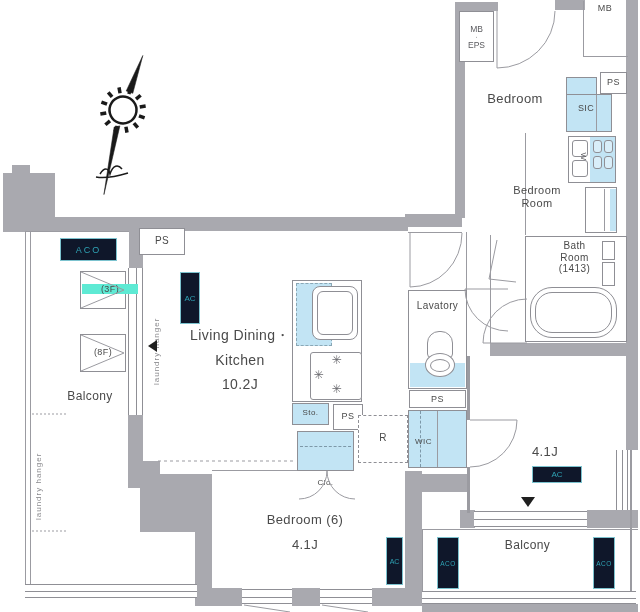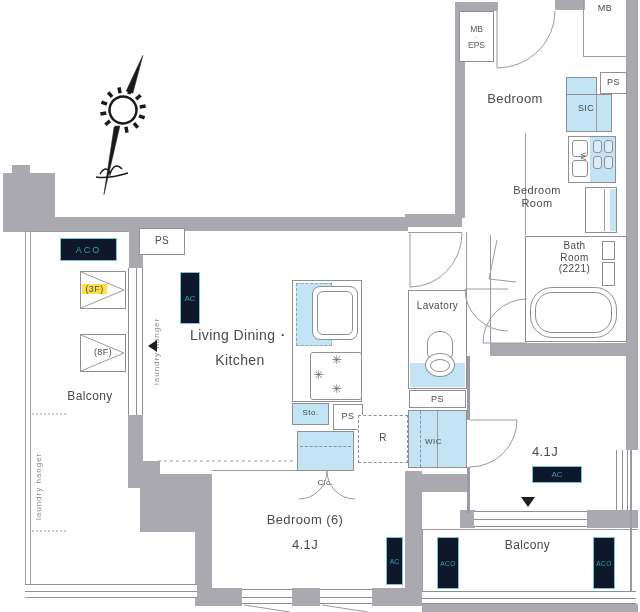--- a/index.html
+++ b/index.html
@@ -110,46 +110,47 @@
     <div>Room</div>
   </div>
   <div class="box" style="left:585px;top:187px;width:32px;height:46px"></div>
   <div class="abs blue" style="left:610px;top:189px;width:6px;height:42px"></div>
   <div class="tline" style="left:604px;top:189px;width:1px;height:42px"></div>
 
   <div class="box" style="left:525px;top:236px;width:102px;height:106px"></div>
   <div class="lbl" style="left:527px;top:240px;width:95px;font-size:10px">
     <div>Bath</div>
     <div>Room</div>
-    <div>(2221)</div>
+    <div>(1413)</div>
   </div>
   <div class="box" style="left:530px;top:287px;width:87px;height:51px;border-radius:22px;border-width:1.5px">
     <div class="abs" style="left:4px;top:4px;right:4px;bottom:4px;border:1px solid #8f8f95;border-radius:17px"></div>
   </div>
   <div class="box" style="left:602px;top:241px;width:13px;height:19px"></div>
   <div class="box" style="left:602px;top:262px;width:13px;height:24px"></div>
 
   <div class="box" style="left:408px;top:290px;width:59px;height:99px"></div>
   <div class="lbl" style="left:408px;top:300px;width:59px;font-size:10px">Lavatory</div>
   <div class="abs blue" style="left:410px;top:363px;width:55px;height:24px"></div>
   <div class="box" style="left:427px;top:331px;width:26px;height:27px;border-radius:12px 12px 4px 4px"></div>
   <div class="box" style="left:425px;top:353px;width:30px;height:24px;border-radius:50%"></div>
   <div class="abs" style="left:430px;top:359px;width:20px;height:13px;border:1px solid #8f8f95;border-radius:50%;box-sizing:border-box"></div>
   <div class="box" style="left:409px;top:390px;width:57px;height:18px"></div>
   <div class="lbl" style="left:409px;top:394px;width:57px;font-size:9px">PS</div>
   <div class="box blue" style="left:408px;top:410px;width:59px;height:58px"></div>
   <div class="tline" style="left:437px;top:411px;width:1px;height:56px"></div>
   <div class="abs" style="left:420px;top:411px;width:1px;height:56px;border-left:1px dashed #7d98a8"></div>
-  <div class="lbl" style="left:414px;top:437px;width:39px;font-size:8px">WIC</div>
+  <div class="lbl" style="left:404px;top:437px;width:39px;font-size:8px">WIC</div>
 
   <div class="box" style="left:139px;top:228px;width:46px;height:27px"></div>
   <div class="lbl" style="left:139px;top:235px;width:46px;font-size:10px">PS</div>
   <div class="teal" style="left:180px;top:272px;width:20px;height:52px;font-size:8px">AC</div>
   <div class="lbl" style="left:140px;top:352px;width:200px;font-size:14px">Kitchen</div>
   <div class="lbl" style="left:140px;top:327px;width:200px;font-size:14px">Living Dining・</div>
+  <div class="lbl" style="left:140px;top:376px;width:200px;font-size:14px">10.2J</div>
 
   <div class="box" style="left:292px;top:280px;width:70px;height:122px"></div>
   <div class="abs blue" style="left:296px;top:283px;width:36px;height:63px;border:1px dashed #8aa7b5;box-sizing:border-box"></div>
   <div class="box" style="left:312px;top:286px;width:46px;height:54px;border-radius:8px">
     <div class="abs" style="left:4px;top:4px;right:4px;bottom:4px;border:1px solid #8f8f95;border-radius:6px"></div>
   </div>
   <div class="box" style="left:310px;top:352px;width:52px;height:48px;border-radius:3px"></div>
   <div class="lbl" style="left:330px;top:354px;width:14px;font-size:12px;color:#6b6b70">✳</div>
   <div class="lbl" style="left:312px;top:369px;width:14px;font-size:12px;color:#6b6b70">✳</div>
   <div class="lbl" style="left:330px;top:383px;width:14px;font-size:12px;color:#6b6b70">✳</div>
@@ -168,21 +169,21 @@
   <div class="lbl" style="left:210px;top:513px;width:190px;font-size:13px">Bedroom (6)</div>
   <div class="lbl" style="left:210px;top:538px;width:190px;font-size:13px">4.1J</div>
   <div class="teal" style="left:386px;top:537px;width:17px;height:48px;font-size:7px">AC</div>
 
   <div class="lbl" style="left:470px;top:445px;width:150px;font-size:13px">4.1J</div>
   <div class="teal" style="left:532px;top:466px;width:50px;height:17px;font-size:8px">AC</div>
   <div class="tri-down" style="left:521px;top:497px"></div>
 
   <div class="teal" style="left:60px;top:238px;width:57px;height:23px;font-size:9px;letter-spacing:2px">ACO</div>
   <div class="box" style="left:80px;top:271px;width:46px;height:38px"></div>
-  <div class="lbl" style="left:82px;top:284px;width:25px;font-size:9px;background:#fde047">(3F)</div>
+  <div class="lbl" style="left:82px;top:284px;width:56px;font-size:9px;background:#5eead4">(3F)</div>
   <div class="box" style="left:80px;top:334px;width:46px;height:38px"></div>
   <div class="lbl" style="left:82px;top:347px;width:42px;font-size:9px;background:#fff">(8F)</div>
   <div class="lbl" style="left:45px;top:390px;width:90px;font-size:12px">Balcony</div>
   <div class="abs vtext" style="left:152px;top:303px;height:82px;font-size:8px">laundry hanger</div>
   <div class="tri-left" style="left:148px;top:340px"></div>
   <div class="abs vtext" style="left:34px;top:438px;height:82px;font-size:8px">laundry hanger</div>
 
   <div class="lbl" style="left:430px;top:539px;width:195px;font-size:12px">Balcony</div>
   <div class="teal" style="left:437px;top:537px;width:22px;height:52px;font-size:6.5px;letter-spacing:.5px">ACO</div>
   <div class="teal" style="left:593px;top:537px;width:22px;height:52px;font-size:6.5px;letter-spacing:.5px">ACO</div>

